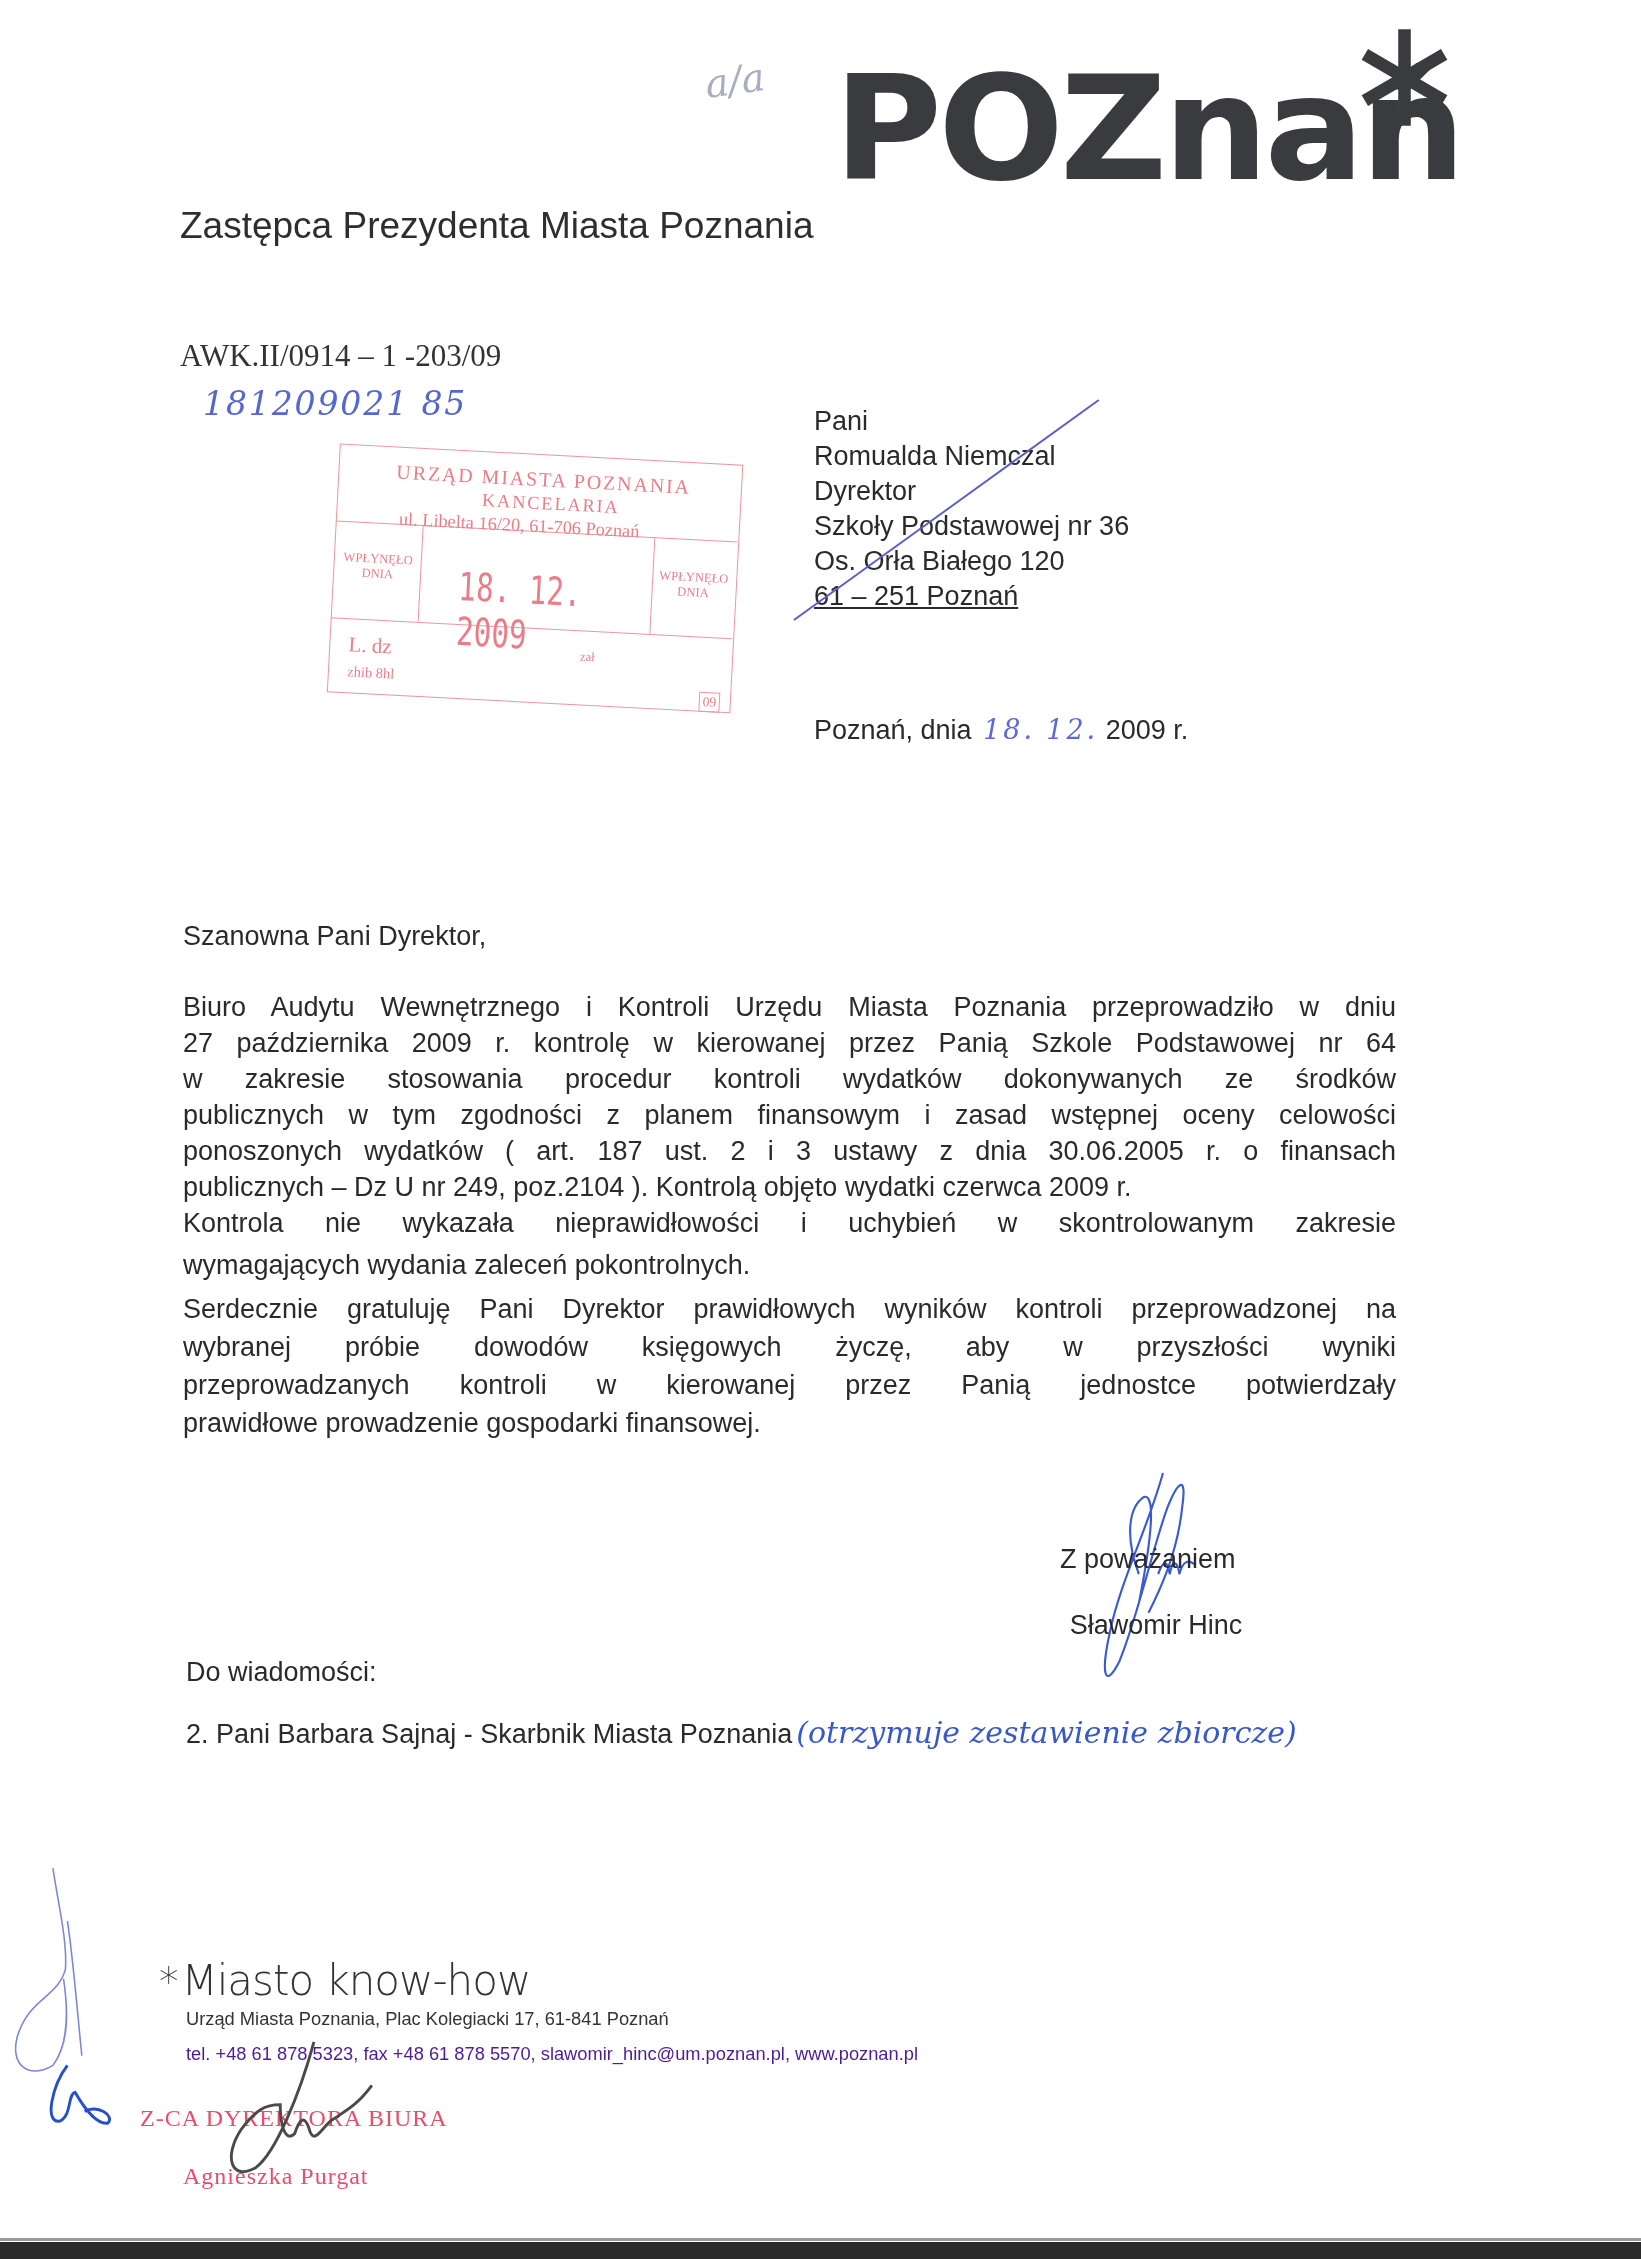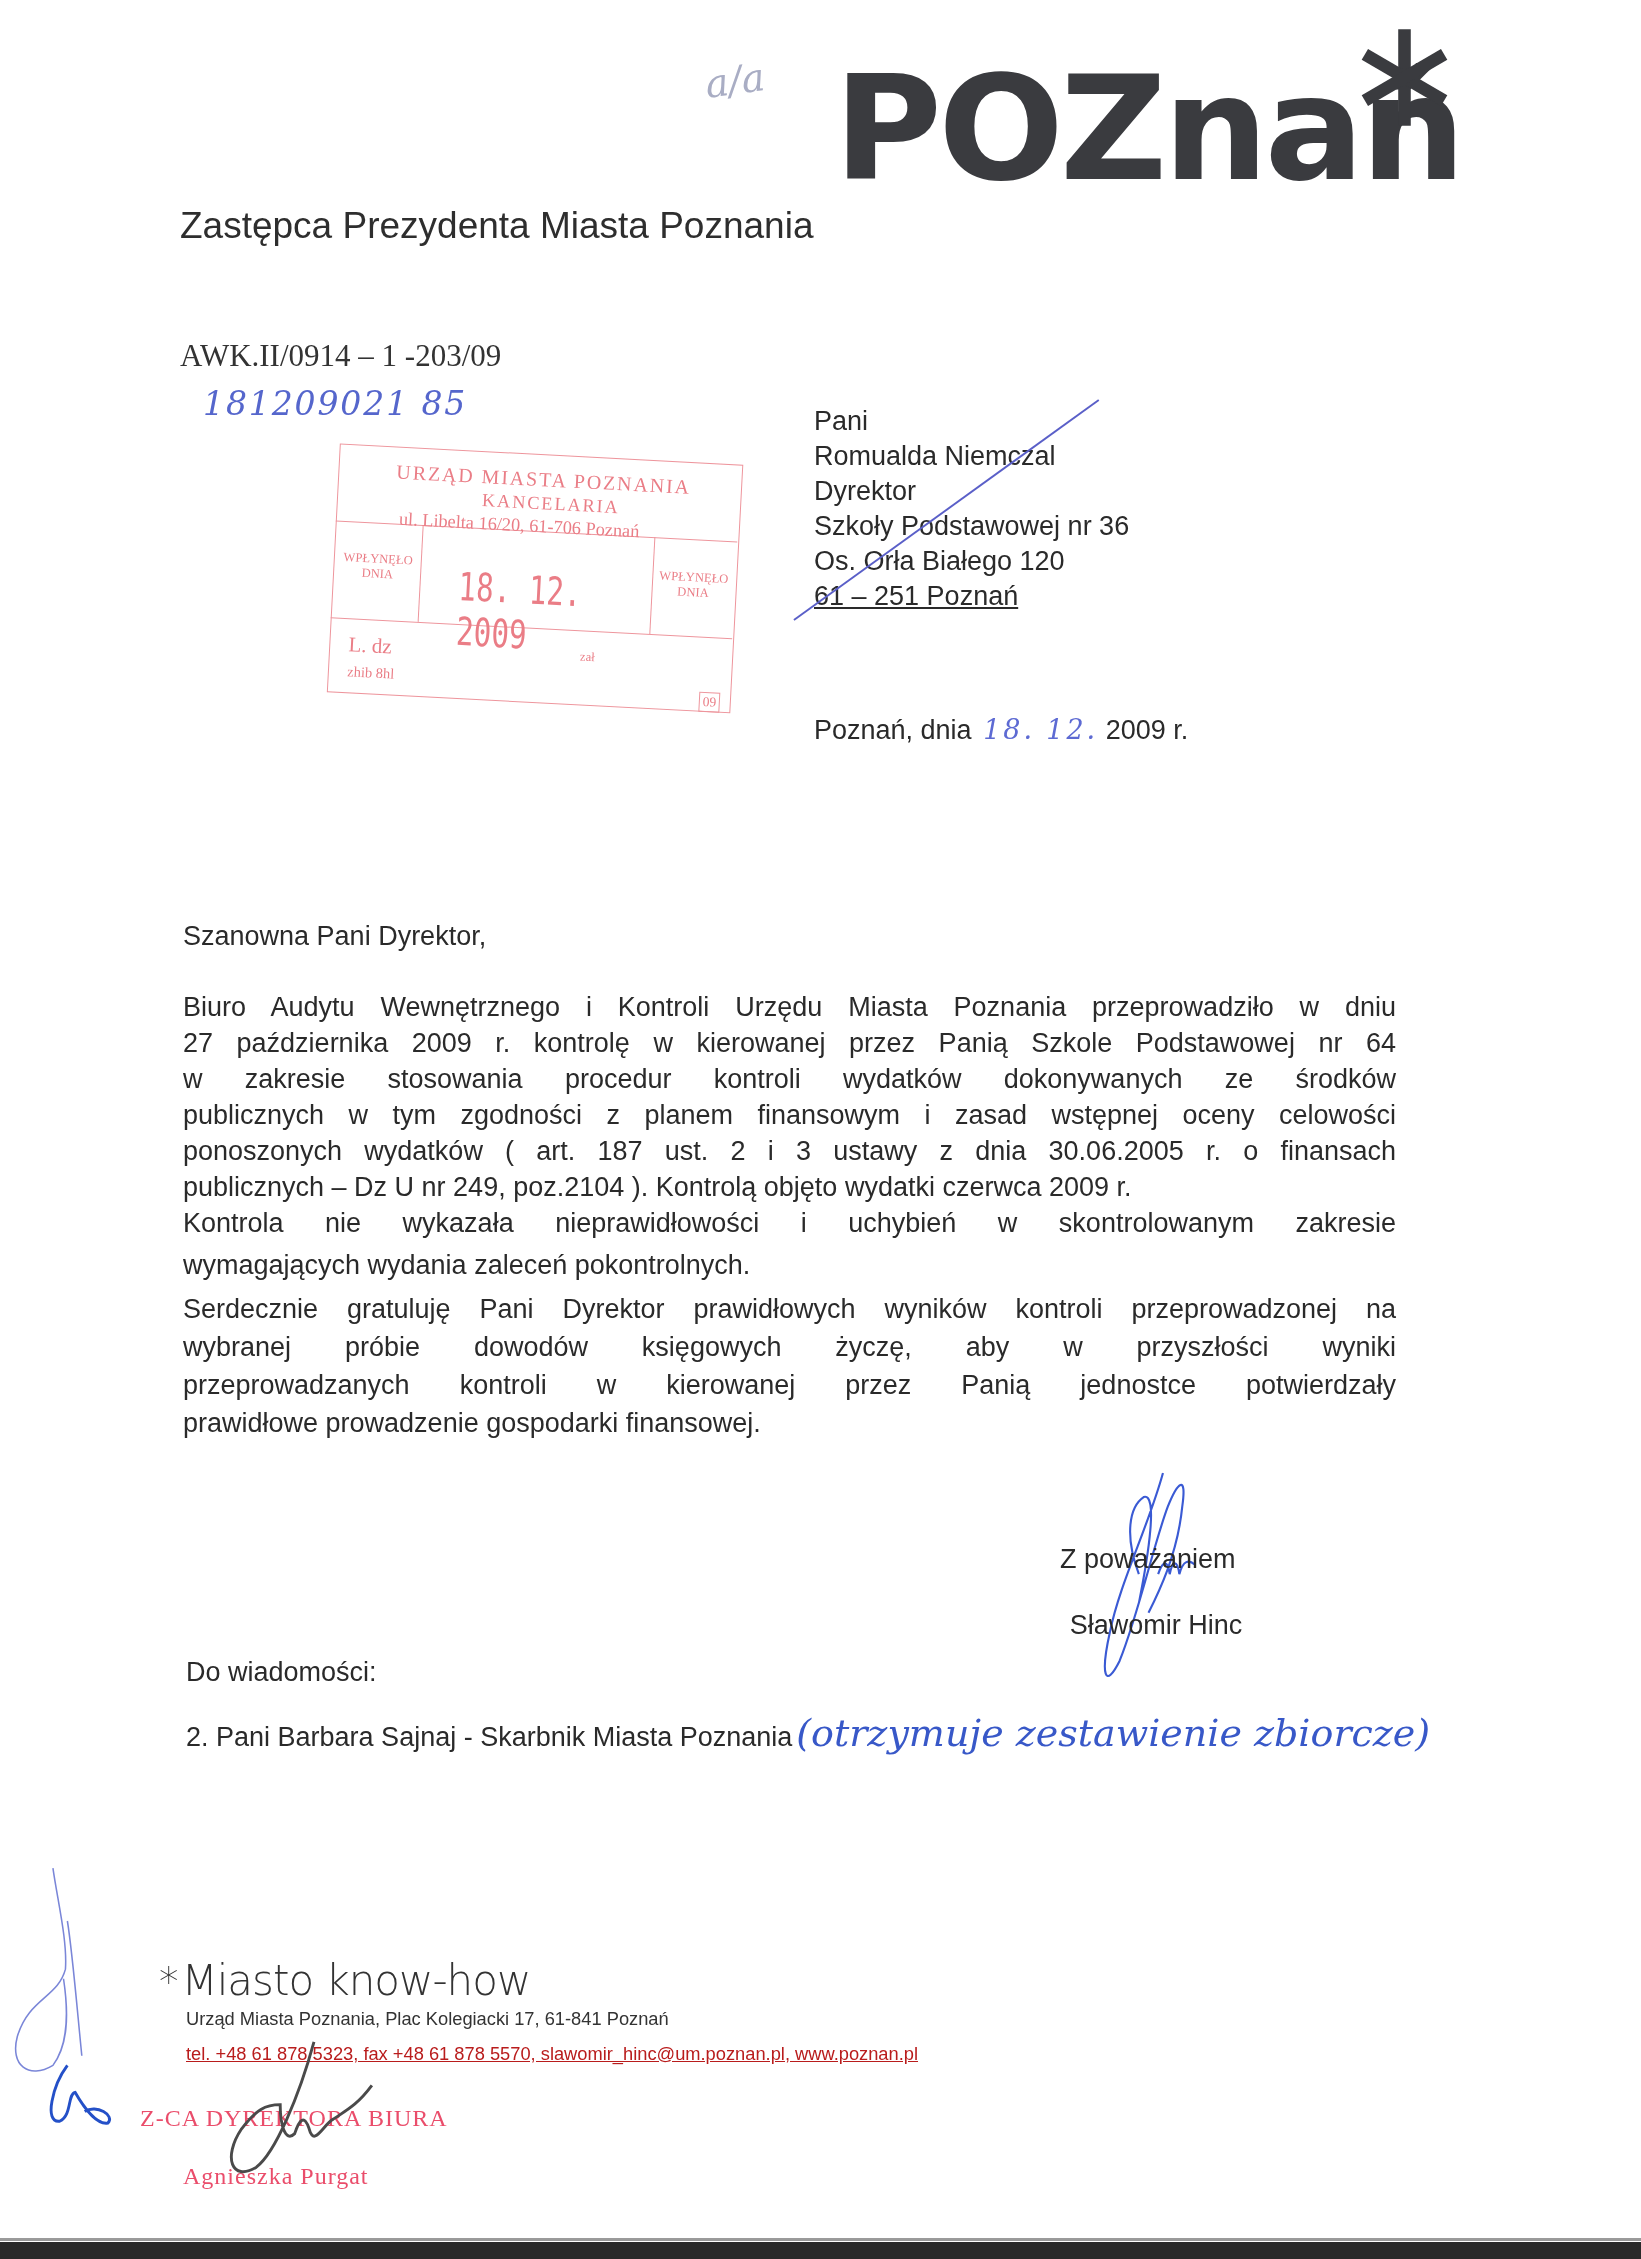--- a/index.html
+++ b/index.html
@@ -47,26 +47,26 @@
   .para2 { top:1290px; line-height:38px; }
   .body-text .ln { display:block; text-align:justify; text-align-last:justify; white-space:nowrap; }
   .body-text .ln.last { text-align-last:left; }
 
   .closing { left:1060px; top:1526px; font-size:27px; line-height:66px; color:#2a2a2a; }
   .closing .name { margin-left:9.7px; }
   .sig1 { left:1081px; top:1468px; width:135px; height:222px; }
 
   .cc-title { left:186px; top:1657px; font-size:27px; color:#2a2a2a; }
   .cc-list { left:186px; top:1705px; font-size:27px; line-height:56px; color:#2a2a2a; }
-  .cc-note { font-family:"DejaVu Serif", serif; font-style:italic; color:#3858c8; font-size:38px; margin-left:3.9px; }
+  .cc-note { font-family:"DejaVu Serif", serif; font-style:italic; color:#3858c8; font-size:30px; margin-left:3.9px; }
 
   .footer-slogan { left:159px; top:1956px; font-size:42px; font-weight:300; color:#333; font-family:"DejaVu Sans", sans-serif; letter-spacing:-1px; }
   .footer-slogan .star { font-size:39px; margin-right:3.9px; }
   .footer-addr { left:186px; top:2008px; font-size:18.3px; color:#333; }
-  .footer-contact { left:186px; top:2043px; font-size:18.3px; color:#b91c1c;text-decoration:underline; }
+  .footer-contact { left:186px; top:2043px; font-size:18.3px; color:#4c1d95; }
 
   .red-stamp-l1 { left:140px; top:2105px; font-size:24px; color:#ea4d6b; font-family:"Liberation Serif", serif; letter-spacing:1px; }
   .red-stamp-l2 { left:183px; top:2163px; font-size:24px; color:#ea4d6b; font-family:"Liberation Serif", serif; letter-spacing:1px; }
   .sig-left { left:0; top:1863px; width:154px; height:270px; }
   .sig-purgat { left:203px; top:2037px; width:193px; height:145px; }
   .bottom-bar { left:0; top:2242px; width:1641px; height:17.4px; background:#2a2a2a; }
   .bottom-line { left:0; top:2238px; width:1641px; height:2.9px; background:#9a9a9a; }
 </style>
 </head>
 <body>

